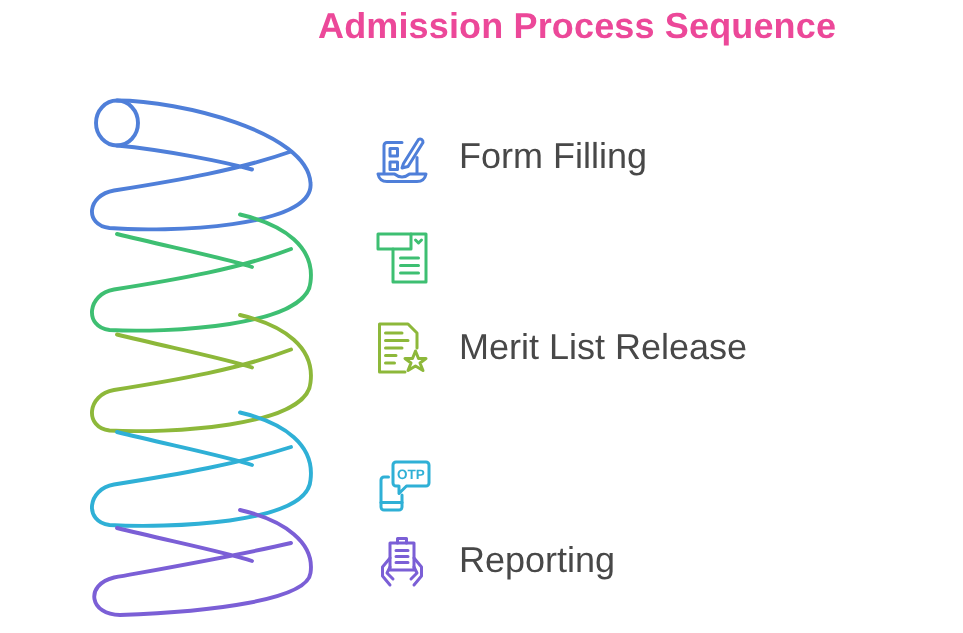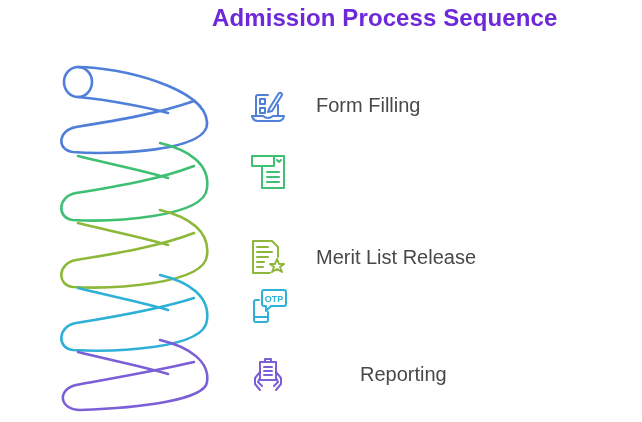--- a/index.html
+++ b/index.html
@@ -1,23 +1,23 @@
 <!DOCTYPE html>
 <html><head>
 <meta charset="utf-8">
 <style>
   html, body { margin: 0; padding: 0; background: #ffffff; }
   body { width: 642px; height: 422px; position: relative; overflow: hidden;
          font-family: "Liberation Sans", "DejaVu Sans", sans-serif; }
   .title { position: absolute; left: 212px; top: 4px; font-size: 24px; font-weight: bold;
-           color: #6d28d9; letter-spacing: 0.1px; white-space: nowrap; }
+           color: #ec4899; letter-spacing: 0.1px; white-space: nowrap; }
   svg.spring { position: absolute; left: 0; top: 0; }
   .step { position: absolute; left: 248px; height: 40px; display: flex; align-items: center; }
   .step .icon { width: 40px; height: 40px; display: block; }
-  .step .label { margin-left: 28px; font-size: 20px; color: #484848; white-space: nowrap; }
+  .step .label { margin-left: 18px; font-size: 24px; color: #484848; white-space: nowrap; }
 </style>
 </head>
 <body>
 
 <div class="title">Admission Process Sequence</div>
 
 <svg class="spring" width="642" height="422" viewBox="0 0 642 422">
   <g fill="none" stroke-width="2.6" stroke-linecap="round" stroke-linejoin="round">
 
     <ellipse cx="78" cy="82" rx="14" ry="15" stroke="#4f7fd9"></ellipse>
@@ -48,39 +48,39 @@
 
 <div class="step" style="top:152px;">
   <svg class="icon" viewBox="0 0 40 40" fill="none" stroke="#3ebf72" stroke-width="2" stroke-linecap="round" stroke-linejoin="round">
     <rect x="4" y="4" width="22" height="10"></rect>
     <path d="M26 4 H36 V36 H14 V14"></path>
     <path d="M29 8 L31 10 L33 8"></path>
     <path d="M19 20 H31 M19 25 H31 M19 30 H31"></path>
   </svg>
 </div>
 
-<div class="step" style="top:237px;">
+<div class="step" style="top:212px;">
   <svg class="icon" viewBox="0 0 40 40" fill="none" stroke="#8db83a" stroke-width="2" stroke-linecap="round" stroke-linejoin="round">
     <path d="M22 36 H5 V4 H24 L30 10 V20"></path>
     <path d="M9 10 H20 M9 15 H24 M9 20 H20 M9 25 H16 M9 30 H15"></path>
     <path d="M29 22 L31 27 L36 27 L32 30 L34 35 L29 32 L24 35 L26 30 L22 27 L27 27 Z"></path>
   </svg>
   <span class="label">Merit List Release</span>
 </div>
 
-<div class="step" style="top:286px;">
+<div class="step" style="top:304px;">
   <svg class="icon" viewBox="0 0 40 40" fill="none" stroke="#2fb0d6" stroke-width="2" stroke-linecap="round" stroke-linejoin="round">
     <path d="M11 14 H8 a2 2 0 0 0-2 2 V34 a2 2 0 0 0 2 2 H18 a2 2 0 0 0 2-2 V26"></path>
     <path d="M6 31 H20"></path>
     <path d="M16 4 H36 a2 2 0 0 1 2 2 V18 a2 2 0 0 1-2 2 H23 L18 25 V20 H16 a2 2 0 0 1-2-2 V6 a2 2 0 0 1 2-2 Z"></path>
     <text x="26" y="15.5" text-anchor="middle" font-family="Liberation Sans, sans-serif" font-size="9" font-weight="bold" fill="#2fb0d6" stroke="none">OTP</text>
   </svg>
 </div>
 
-<div class="step" style="top:354px;gap:44px;">
+<div class="step" style="top:354px;">
   <svg class="icon" viewBox="0 0 40 40" fill="none" stroke="#7b5fd6" stroke-width="2" stroke-linecap="round" stroke-linejoin="round">
     <path d="M12 8 H28 V26 H12 Z"></path>
     <path d="M17 8 V5 H23 V8"></path>
     <path d="M16 13 H24 M16 17 H24 M16 21 H24"></path>
     <path d="M12 18 L7 24 V30 L12 36"></path>
     <path d="M12 24 L10 28 L14 32"></path>
     <path d="M28 18 L33 24 V30 L28 36"></path>
     <path d="M28 24 L30 28 L26 32"></path>
   </svg>
   <span class="label">Reporting</span>

